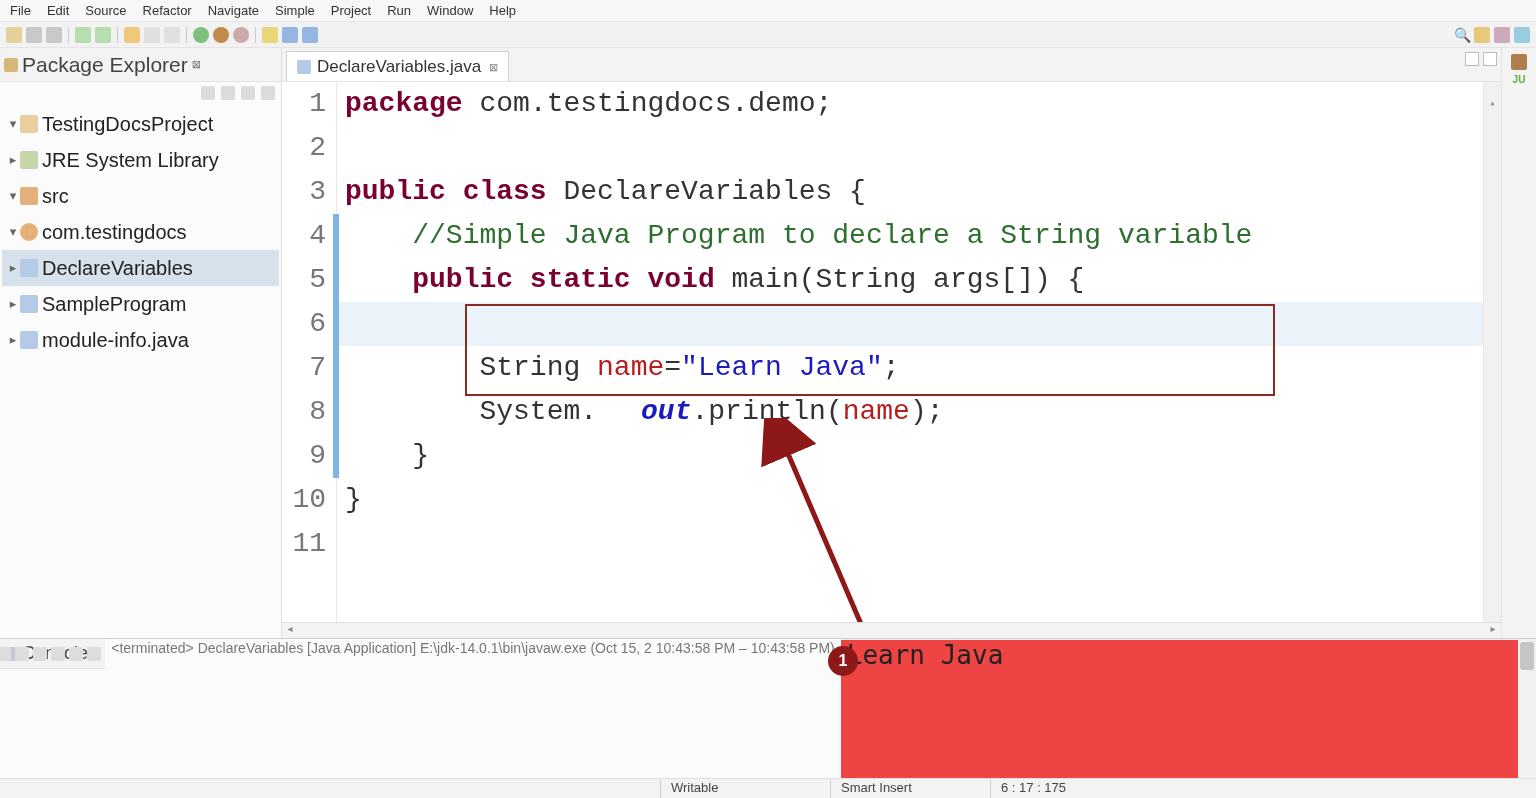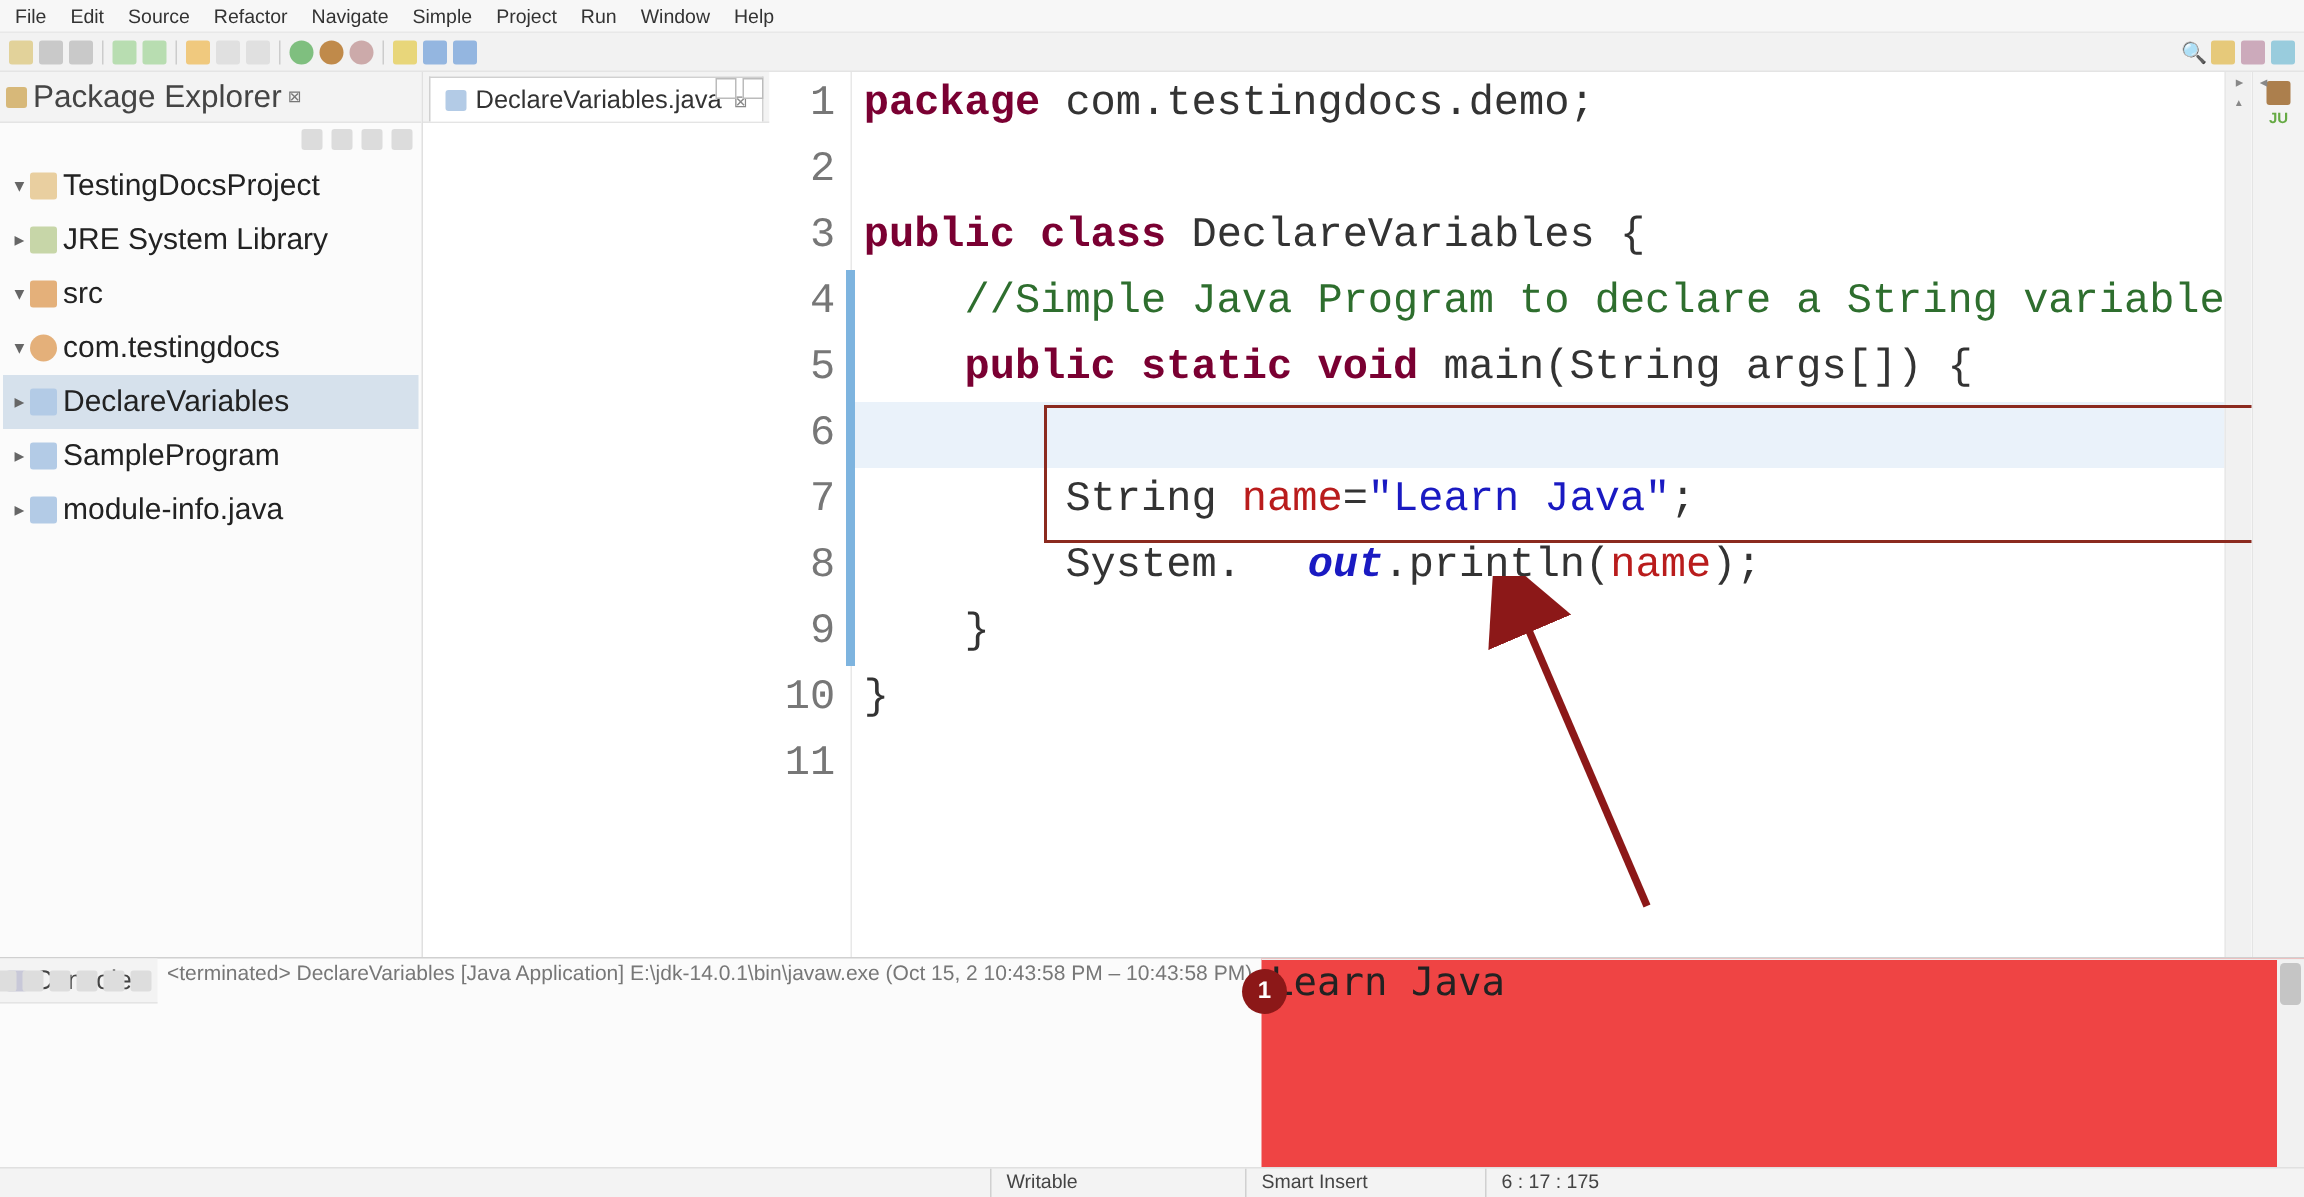--- a/index.html
+++ b/index.html
@@ -18,21 +18,21 @@
 .sidebar-tools { display:flex; justify-content:flex-end; gap:6px; padding:4px 6px 2px 0; }
 .sb-tool { width:14px; height:14px; background:#dcdcdc; border-radius:2px; display:inline-block; }
 .tree { padding:4px 2px; font-size:20px; line-height:36px; color:#222; overflow:hidden; }
 .tree .row { display:flex; align-items:center; white-space:nowrap; padding-left:4px; }
 .tree .row.sel { background:#d6e1ec; }
 .tw { width:14px; display:inline-flex; justify-content:center; align-items:center; color:#666; font-size:13px; }
 .ico { width:18px; height:18px; display:inline-block; border-radius:2px; margin-right:4px; }
 .ico.proj{background:#e9cfa0;} .ico.jar{background:#c7d6a8;} .ico.fold{background:#e4b07a;}
 .ico.pkg{background:#e4b07a;border-radius:50%;} .ico.java{background:#b3cbe6;}
 .indent1{padding-left:18px;} .indent2{padding-left:36px;} .indent3{padding-left:54px;}
-.editor-area { flex:1; display:flex; flex-direction:row; min-width:0; }
+.editor-area { flex:1; display:flex; flex-direction:column; min-width:0; }
 .tab-bar { height:34px; background:#f3f3f3; border-bottom:1px solid #e4e4e4; display:flex; align-items:flex-end; padding:0 4px; position:relative; }
 .etab { background:#fff; border:1px solid #d0d0d0; border-bottom:none; padding:5px 10px 4px; display:inline-flex; align-items:center; gap:6px; font-size:17px; }
 .etab .x { font-size:11px; color:#888; margin-left:2px; }
 .tab-bar .right-icons { position:absolute; right:4px; top:4px; display:flex; gap:4px; }
 .minmax { width:14px; height:14px; border:1px solid #bbb; background:#fff; display:inline-block; }
 .editor { flex:1; display:flex; background:#fff; overflow:hidden; font-family:Consolas,"Courier New",monospace; font-size:28px; line-height:44px; position:relative; }
 .gutter { width:55px; text-align:right; color:#777; padding-right:10px; border-right:1px solid #e8e8e8; user-select:none; }
 .code { flex:1; padding-left:8px; position:relative; }
 .code-line { white-space:pre; }
 .hl-line { position:absolute; left:0; right:0; height:44px; background:#eaf2fa; z-index:0; }

